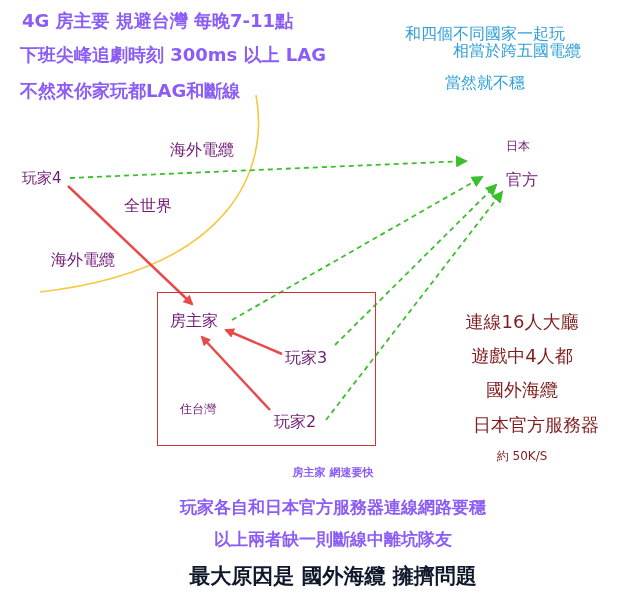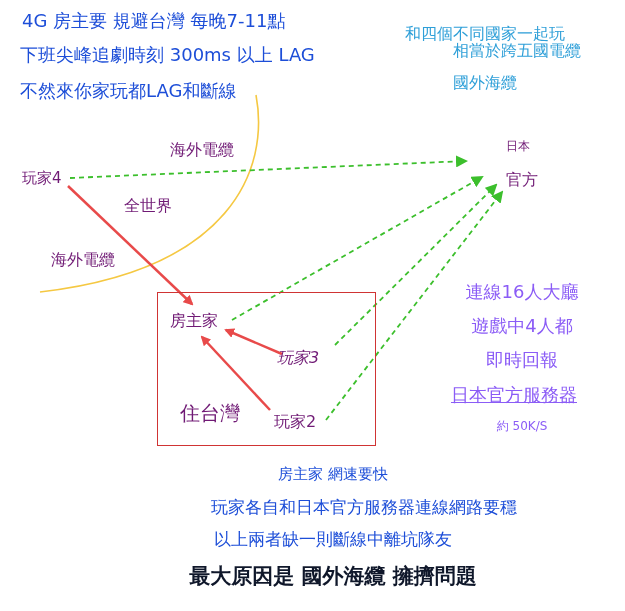--- a/index.html
+++ b/index.html
@@ -1,21 +1,21 @@
 <!DOCTYPE html>
 <html><head>
 <meta charset="utf-8">
 <style>
   html, body { margin: 0; padding: 0; background: #ffffff; }
   body { width: 625px; height: 611px; position: relative; overflow: hidden;
          font-family: "DejaVu Sans", "Liberation Sans", sans-serif; }
   .t { position: absolute; white-space: nowrap; line-height: 1; }
-  .red { color: #1d4ed8; }
+  .red { color: #8b5cf6; font-weight: bold; }
   .blue { color: #2e9fd8; }
-  .green { color: #8b5cf6; }
+  .green { color: #7f1d1d; margin-top: 30px; }
   .black { color: #701a75; }
   .gold { color: #0f172a; font-weight: bold; }
   .ctr { transform: translateX(-50%); }
   svg.lines { position: absolute; left: 0; top: 0; }
   .box { position: absolute; left: 157px; top: 292px; width: 219px; height: 154px;
          border: 1px solid #d03434; box-sizing: border-box; }
 </style>
 </head>
 <body>
 
@@ -42,37 +42,37 @@
 </svg>
 
 <div class="box"></div>
 
 <div class="t red" style="left:22px; top:12px; font-size:18px;">4G 房主要 規避台灣 每晚7-11點</div>
 <div class="t red" style="left:20px; top:46px; font-size:18px;">下班尖峰追劇時刻 300ms 以上 LAG</div>
 <div class="t red" style="left:20px; top:82px; font-size:18px;">不然來你家玩都LAG和斷線</div>
 
 <div class="t blue ctr" style="left:485px; top:26px; font-size:16px;">和四個不同國家一起玩</div>
 <div class="t blue ctr" style="left:485px; top:43px; font-size:16px;margin-left:32px;">相當於跨五國電纜</div>
-<div class="t blue ctr" style="left:485px; top:75px; font-size:16px;">國外海纜</div>
+<div class="t blue ctr" style="left:485px; top:75px; font-size:16px;">當然就不穩</div>
 
 <div class="t black" style="left:170px; top:142px; font-size:16px;">海外電纜</div>
 <div class="t black" style="left:124px; top:198px; font-size:16px;">全世界</div>
 <div class="t black" style="left:51px; top:252px; font-size:16px;">海外電纜</div>
-<div class="t black" style="left:180px; top:403px; font-size:20px;text-align:center;">住台灣</div>
+<div class="t black" style="left:180px; top:403px; font-size:12px;text-align:center;">住台灣</div>
 
 <div class="t black" style="left:22px; top:171px; font-size:15px;">玩家4</div>
 <div class="t black" style="left:170px; top:313px; font-size:16px;">房主家</div>
-<div class="t black" style="left:277px; top:350px; font-size:16px;font-style:italic;">玩家3</div>
+<div class="t black" style="left:285px; top:350px; font-size:16px;">玩家3</div>
 <div class="t black" style="left:274px; top:414px; font-size:16px;">玩家2</div>
 <div class="t black" style="left:506px; top:140px; font-size:12px;">日本</div>
 <div class="t black" style="left:506px; top:172px; font-size:16px;">官方</div>
 
 <div class="t green ctr" style="left:522px; top:283px; font-size:18px;">連線16人大廳</div>
 <div class="t green ctr" style="left:522px; top:317px; font-size:18px;">遊戲中4人都</div>
-<div class="t green ctr" style="left:522px; top:351px; font-size:18px;">即時回報</div>
-<div class="t green ctr" style="left:514px; top:386px; font-size:18px;text-decoration:underline;">日本官方服務器</div>
+<div class="t green ctr" style="left:522px; top:351px; font-size:18px;">國外海纜</div>
+<div class="t green ctr" style="left:536px; top:386px; font-size:18px;">日本官方服務器</div>
 <div class="t green ctr" style="left:522px; top:420px; font-size:12px;">約 50K/S</div>
 
-<div class="t red ctr" style="left:333px; top:467px; font-size:15px;">房主家 網速要快</div>
-<div class="t red ctr" style="left:333px; top:499px; font-size:17px;margin-left:31px;">玩家各自和日本官方服務器連線網路要穩</div>
+<div class="t red ctr" style="left:333px; top:467px; font-size:11px;">房主家 網速要快</div>
+<div class="t red ctr" style="left:333px; top:499px; font-size:17px;">玩家各自和日本官方服務器連線網路要穩</div>
 <div class="t red ctr" style="left:333px; top:531px; font-size:17px;">以上兩者缺一則斷線中離坑隊友</div>
 
 <div class="t gold ctr" style="left:333px; top:566px; font-size:21px;">最大原因是 國外海纜 擁擠問題</div>
 
 </body></html>

